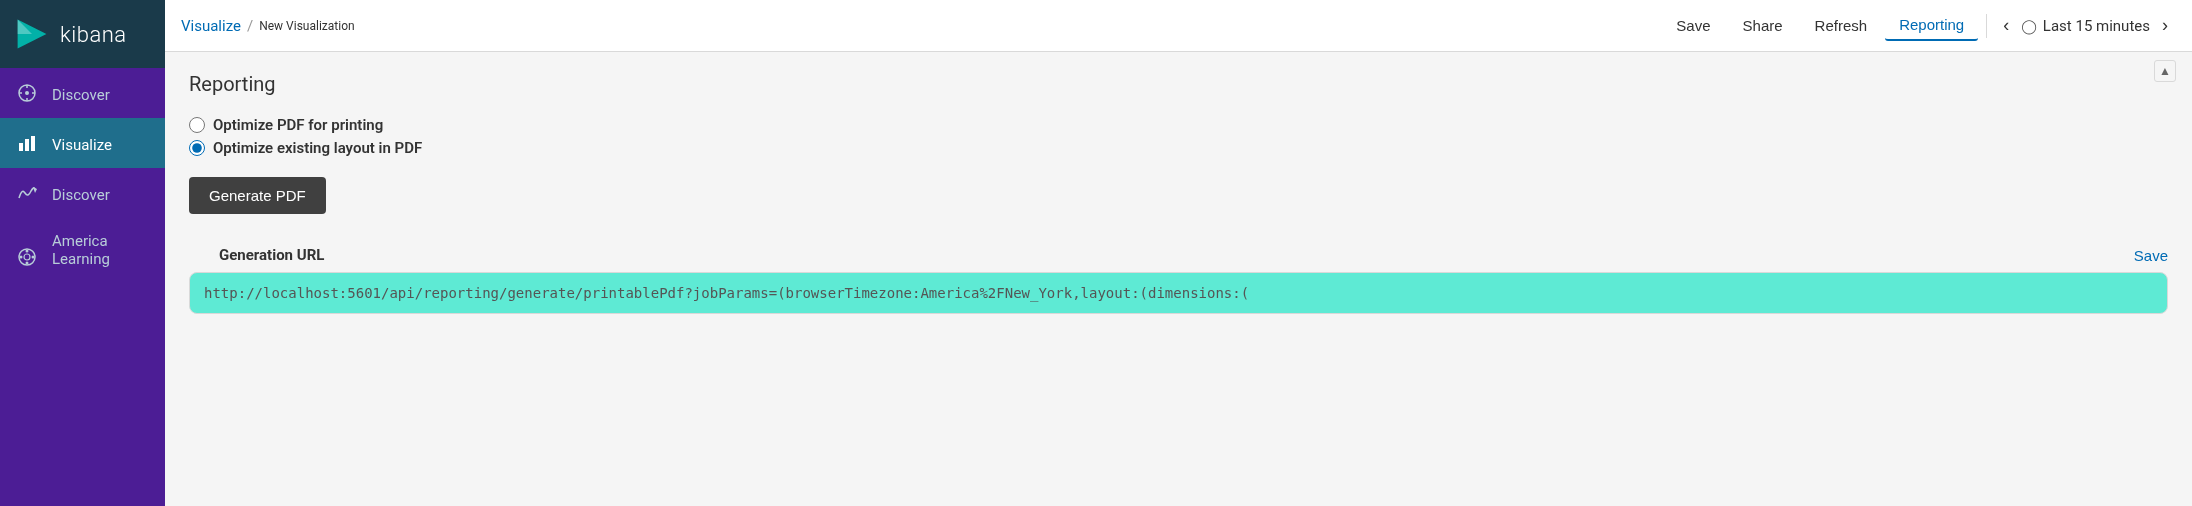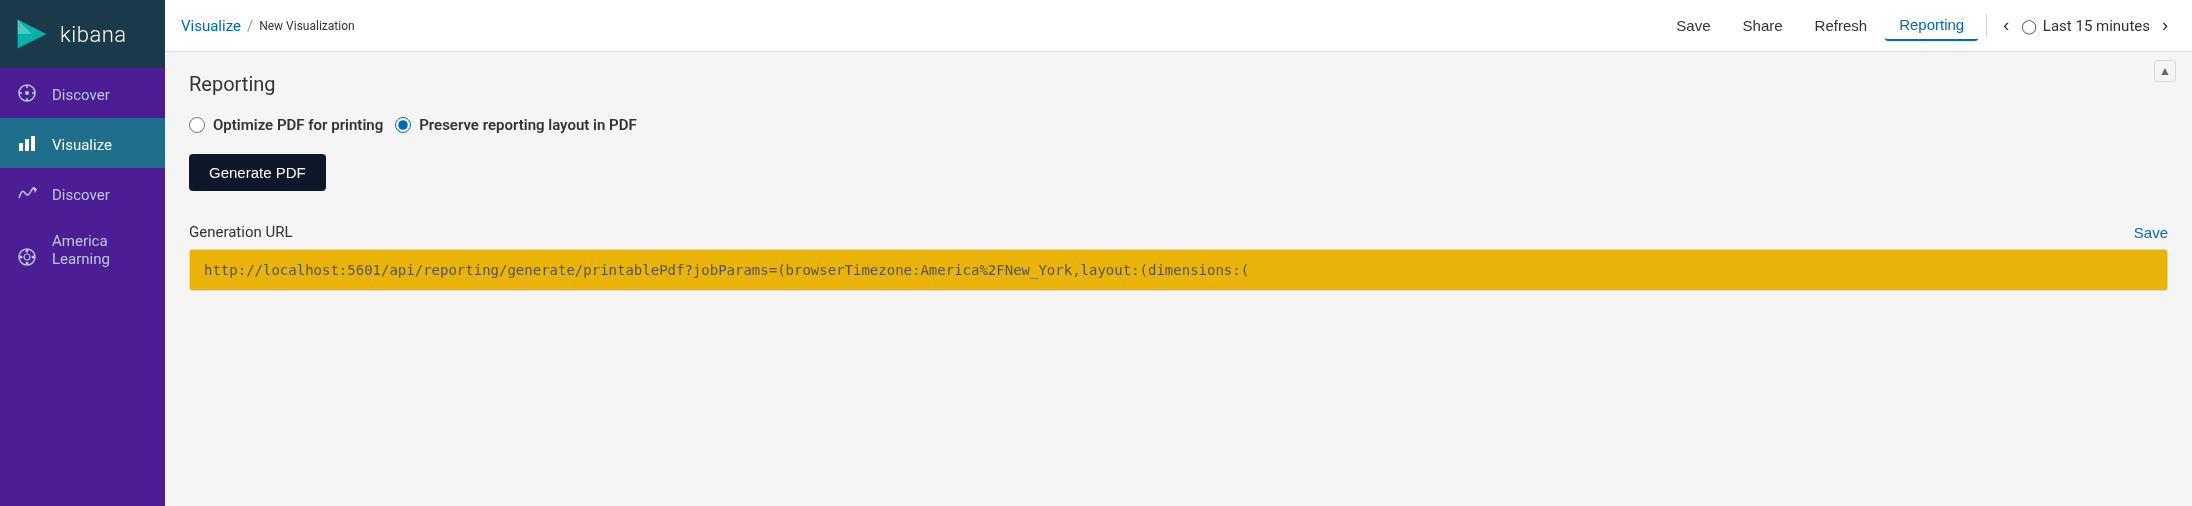--- a/index.html
+++ b/index.html
@@ -161,22 +161,22 @@
       position: relative;
     }
     .content-title {
       font-size: 20px;
       font-weight: 400;
       color: #333;
       margin-bottom: 20px;
     }
     .radio-group {
       display: flex;
-      flex-direction: row;
-      gap: 12px;
+      flex-direction: column;
+      gap: 5px;
       margin-bottom: 20px;
     }
     .radio-item {
       display: flex;
       align-items: center;
       gap: 8px;
       cursor: pointer;
     }
     .radio-input {
       width: 16px;
@@ -184,54 +184,55 @@
       cursor: pointer;
       accent-color: #006bb4;
     }
     .radio-label {
       font-size: 15px;
       font-weight: 600;
       color: #333;
       cursor: pointer;
     }
     .generate-btn {
-      background: #0f172a;
+      background: #404040;
       color: #ffffff;
       border: none;
       padding: 10px 20px;
       font-size: 15px;
       border-radius: 4px;
       cursor: pointer;
       margin-bottom: 28px;
     }
     .generation-url-section {
       margin-top: 4px;
     }
     .generation-url-header {
       display: flex;
       align-items: center;
       justify-content: space-between;
       margin-bottom: 8px;
     }
     .generation-url-label {
       font-size: 15px;
-      font-weight: 400;
-      color: #333;
+      font-weight: 700;
+      color: #333;
+      margin-left: 30px;
     }
     .copy-link {
       color: #006bb4;
       font-size: 15px;
       cursor: pointer;
       background: transparent;
       border: none;
     }
     .url-box {
-      background: #eab308;
+      background: #5eead4;
       border: 1px solid #d9d9d9;
-      border-radius: 3px;
+      border-radius: 8px;
       padding: 12px 14px;
       font-size: 14px;
       color: #555;
       font-family: monospace;
       white-space: nowrap;
       overflow: hidden;
       text-overflow: ellipsis;
     }
     .scroll-up-btn {
       position: absolute;
@@ -338,21 +339,21 @@
     <button class="scroll-up-btn">▲</button>
     <h2 class="content-title">Reporting</h2>
 
     <div class="radio-group">
       <label class="radio-item">
         <input type="radio" class="radio-input" name="pdf-layout" style="">
         <span class="radio-label">Optimize PDF for printing</span>
       </label>
       <label class="radio-item">
         <input type="radio" class="radio-input" name="pdf-layout" checked="" style="">
-        <span class="radio-label">Preserve reporting layout in PDF</span>
+        <span class="radio-label">Optimize existing layout in PDF</span>
       </label>
     </div>
 
     <button class="generate-btn">Generate PDF</button>
 
     <div class="generation-url-section">
       <div class="generation-url-header">
         <span class="generation-url-label">Generation URL</span>
         <button class="copy-link">Save</button>
       </div>

